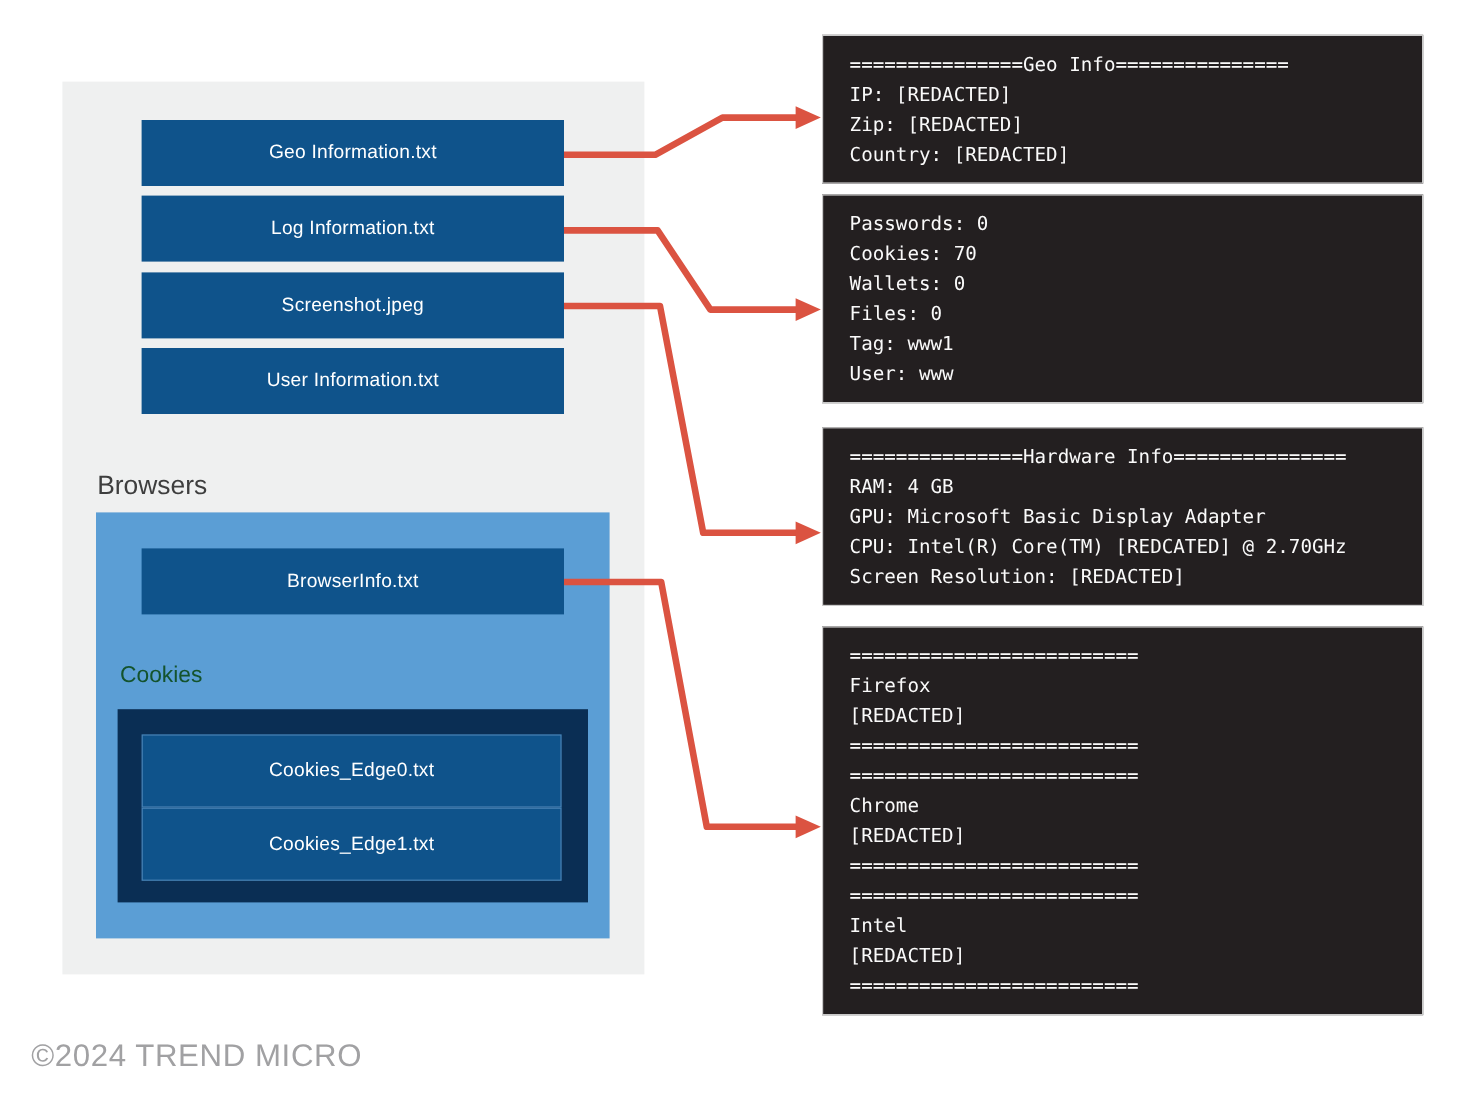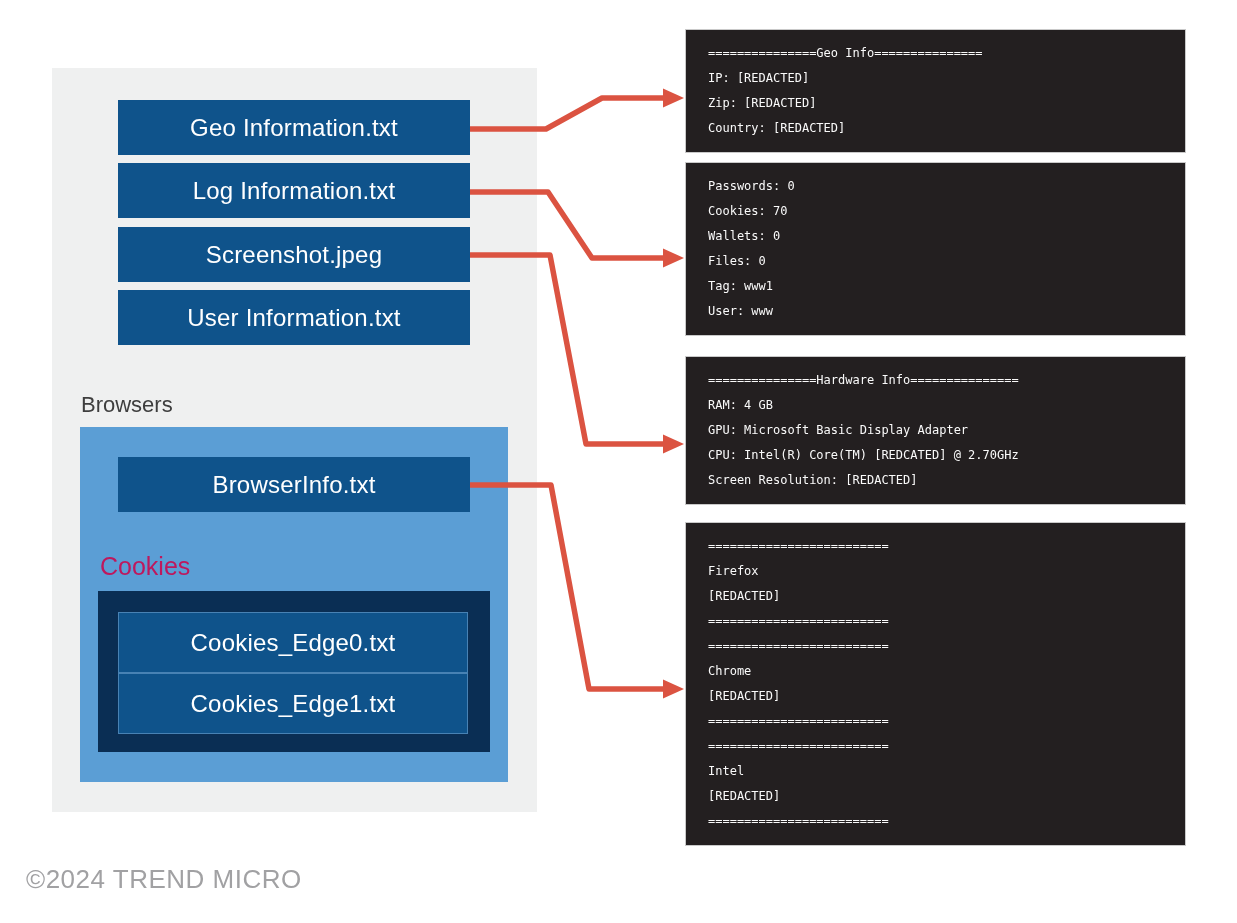--- a/index.html
+++ b/index.html
@@ -7,51 +7,51 @@
     position:relative;width:1237px;height:923px;background:#ffffff;
     font-family:"Liberation Sans",sans-serif;overflow:hidden;
   }
   .panel{
     position:absolute;left:52px;top:68px;width:485px;height:744px;
     background:var(--panel_gray,#EFF0F0);
   }
   .filebox{
     position:absolute;left:118px;width:352px;height:55px;
     background:var(--file_box_blue,#0F538B);
-    color:#ffffff;font-size:24px;
+    color:#ffffff;font-size:16px;
     display:flex;align-items:center;justify-content:center;
     letter-spacing:0.2px;
   }
   .browsers-label{
     position:absolute;left:81px;top:392px;
     color:var(--label_gray,#3E3E3E);font-size:22px;
   }
   .browsers-box{
     position:absolute;left:80px;top:427px;width:428px;height:355px;
     background:var(--browsers_blue,#5B9ED5);
   }
   .cookies-label{
-    position:absolute;left:100px;top:552px;color:#be185d;font-size:25px;
+    position:absolute;left:100px;top:552px;color:#14532d;font-size:19px;
   }
   .cookies-box{
     position:absolute;left:98px;top:591px;width:392px;height:161px;
     background:var(--cookies_navy,#0A2E54);
   }
   .cookiefile{
     left:118px;width:350px;height:61px;
     border:1px solid rgba(120,170,215,0.55);
     box-sizing:border-box;
   }
   .terminal{
     position:absolute;left:685px;width:501px;box-sizing:border-box;
     background:var(--terminal_bg,#231F20);
     border:1px solid var(--terminal_border,#C9C9C9);
     padding:11px 22px;
     font-family:"DejaVu Sans Mono","Liberation Mono",monospace;
-    font-size:12px;line-height:25px;color:#FAFAFA;
+    font-size:16px;line-height:25px;color:#FAFAFA;
     white-space:pre;overflow:hidden;
   }
   .arrows{position:absolute;left:0;top:0;width:1237px;height:923px;pointer-events:none;}
   .arrows polyline{fill:none;stroke:var(--arrow_red,#DB5341);stroke-width:5.5;stroke-linejoin:round;}
   .arrows path.head{fill:var(--arrow_red,#DB5341);stroke:none;}
   .footer{
     position:absolute;left:26px;top:864px;
     color:var(--footer_gray,#A1A1A3);font-size:26px;letter-spacing:0.5px;
   }
 </style>

